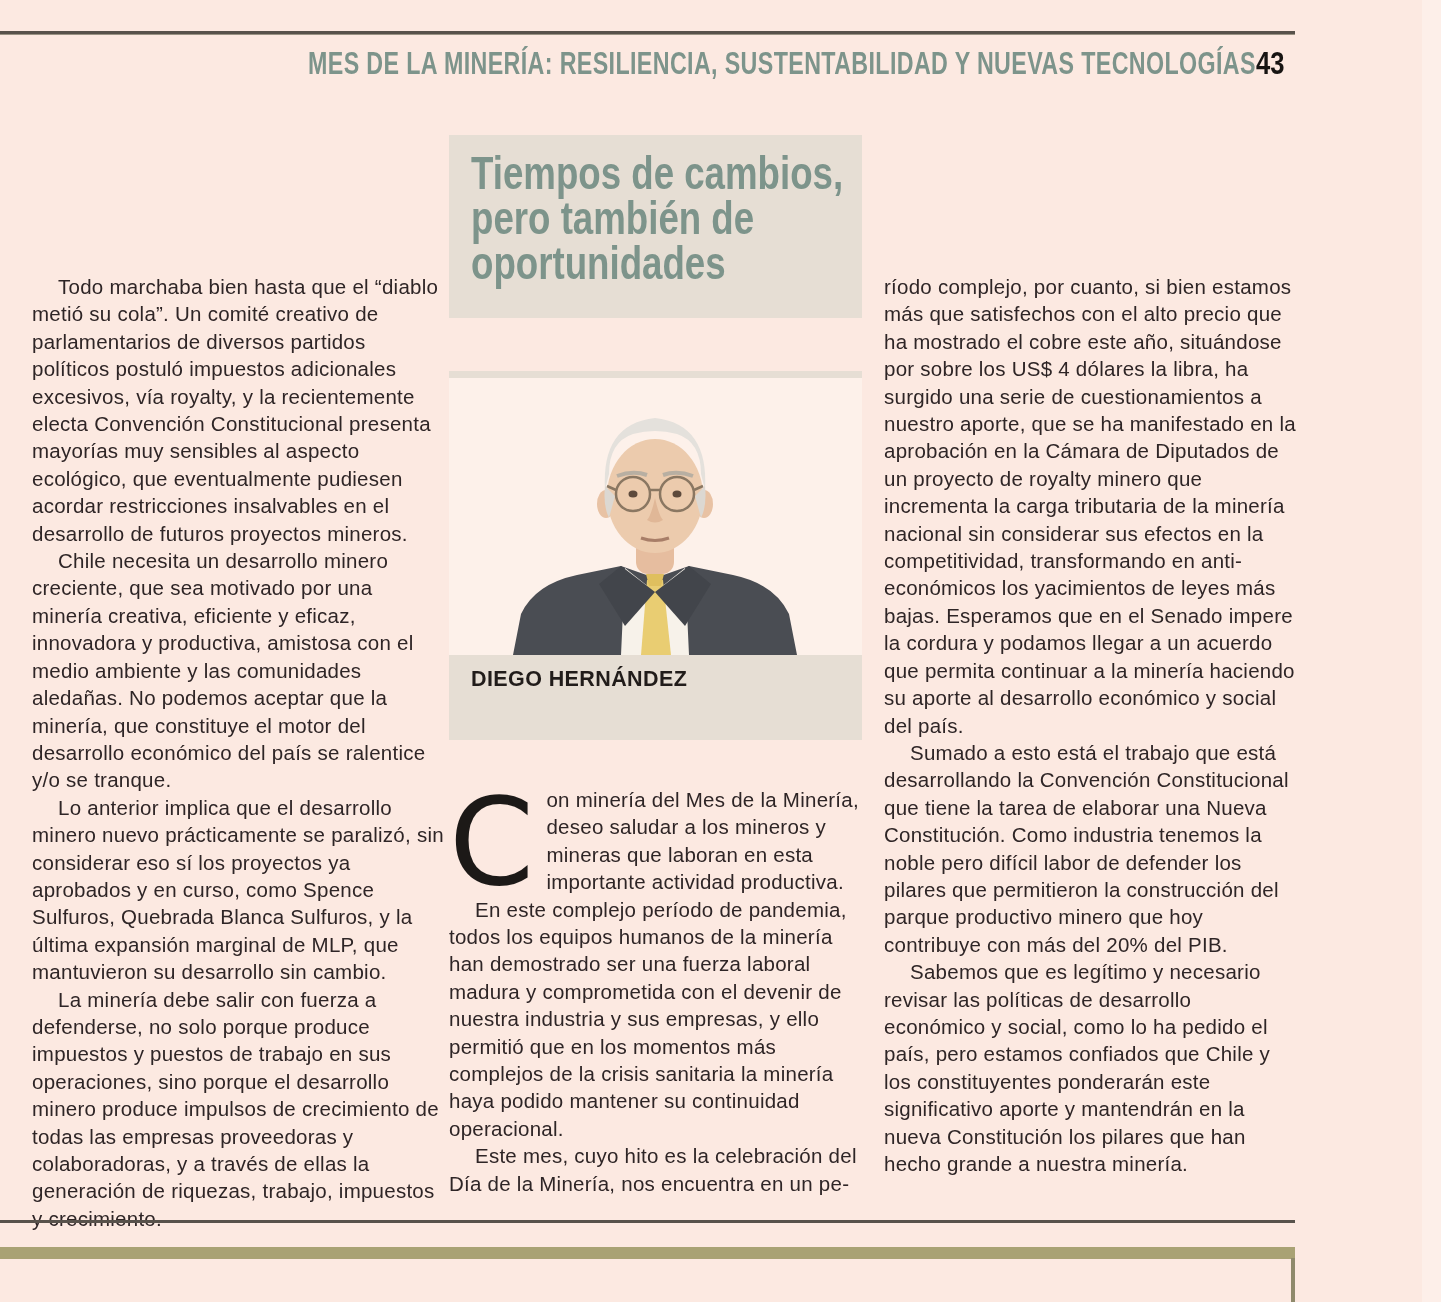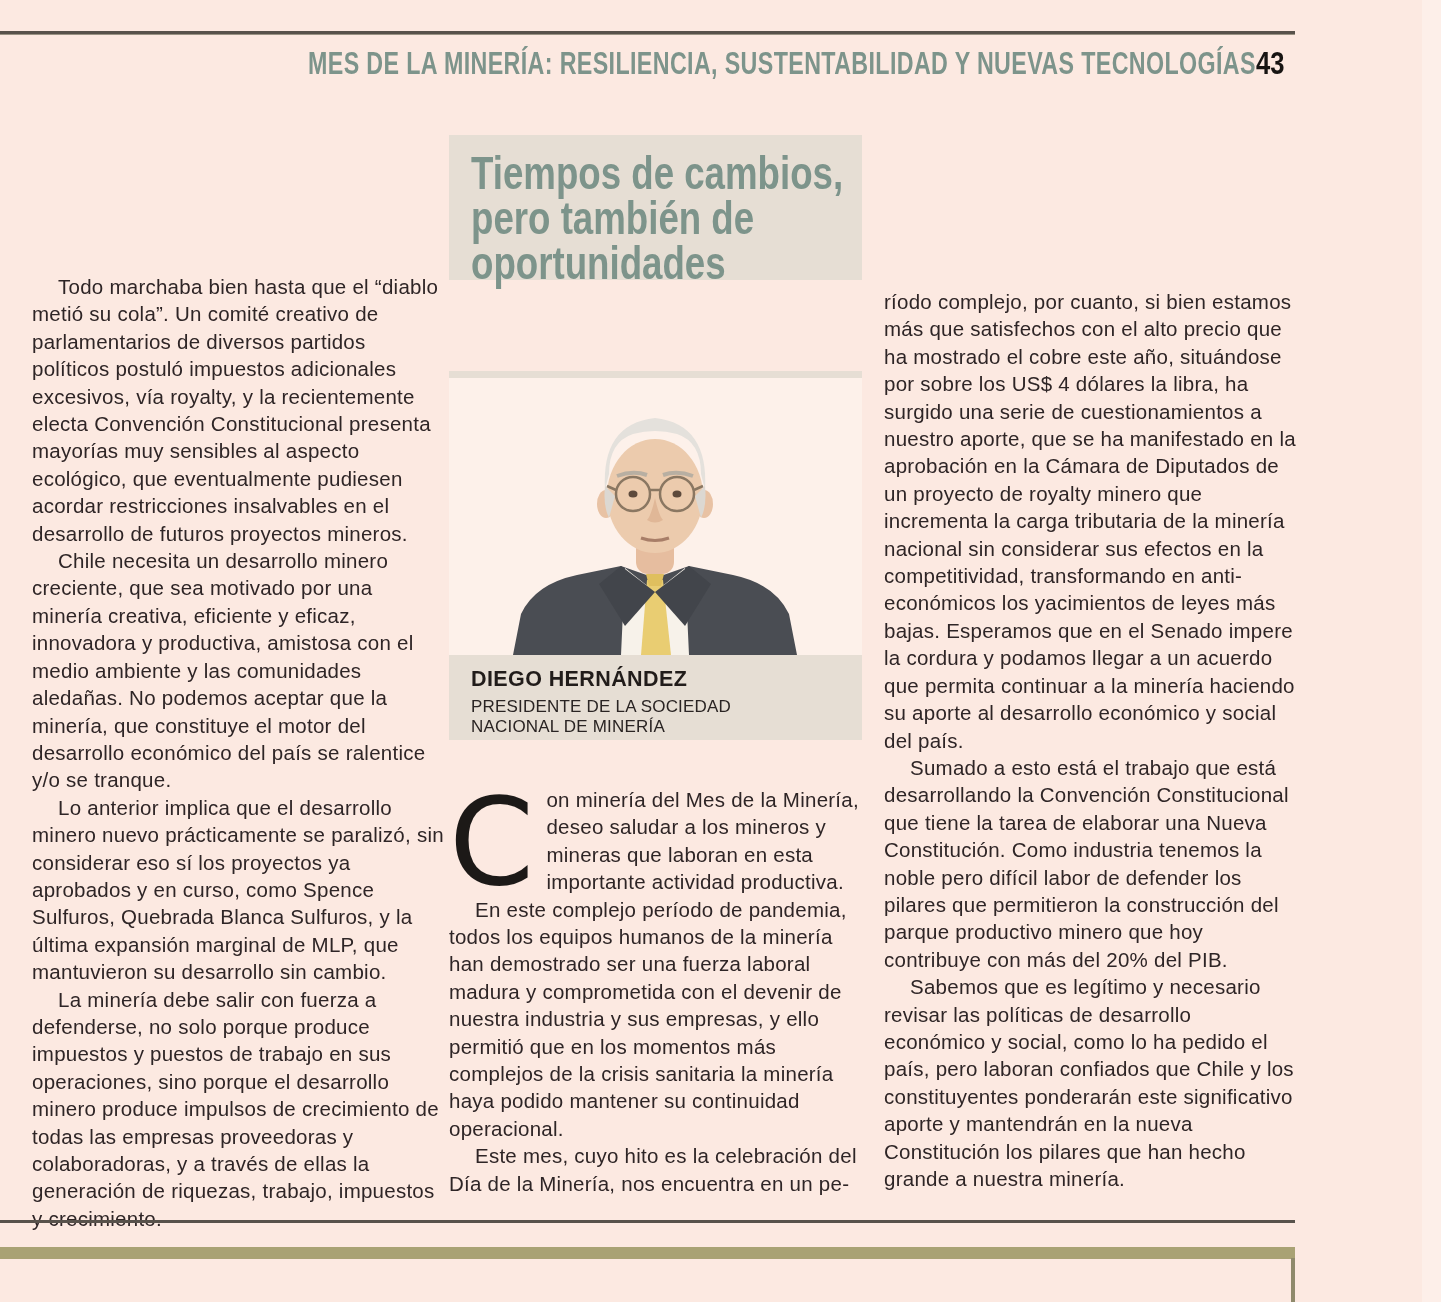--- a/index.html
+++ b/index.html
@@ -33,25 +33,25 @@
     font-size: 32px; font-weight: bold; color: #171412;
     transform: scaleX(0.8); transform-origin: 0 0;
   }
   .col {
     position: absolute; width: 414px;
     font-size: 20.5px; line-height: 27.4px; letter-spacing: 0.25px;
   }
   .col p { margin: 0; text-indent: 26px; }
   .col p.noindent { text-indent: 0; }
   .col-left  { left: 32px;  top: 273px; }
-  .col-right { left: 884px; top: 288px; }
+  .col-right { left: 884px; top: 273px; }
   .col-mid-body { left: 449px; top: 786px; width: 413px; }
 
   .title-box {
-    position: absolute; left: 449px; top: 135px; width: 413px; height: 145px;
+    position: absolute; left: 449px; top: 135px; width: 413px; height: 183px;
     background: #e6ded4;
     padding: 15px 0 8px 22px; box-sizing: border-box;
   }
   .title-line {
     font-size: 47px; line-height: 45px; font-weight: bold; color: #7d948b;
     white-space: nowrap;
     transform: scaleX(0.78); transform-origin: 0 0;
   }
   .photo-box {
     position: absolute; left: 449px; top: 371px; width: 413px; height: 277px;
@@ -154,35 +154,31 @@
       <ellipse cx="228" cy="116" rx="4.5" ry="3.5" fill="#5d4a3c"></ellipse>
 
       <path d="M 206 120 Q 202 138 198 142 Q 206 147 214 142 Q 210 138 206 120" fill="#e0b797"></path>
 
       <path d="M 192 160 Q 206 165 220 160" stroke="#a87e68" stroke-width="3" fill="none"></path>
     </svg>
   </div>
 
   <div class="caption-box">
     <div class="author-name">DIEGO HERNÁNDEZ</div>
-    <div class="author-role">
-      <div>PRESIDENTE DE LA SOCIEDAD</div>
-      <div>NACIONAL DE MINERÍA</div>
-    </div>
   </div>
 
   <div class="col col-mid-body">
     <p class="noindent"><span class="dropcap">C</span><span>on minería del Mes de la Minería, deseo saludar a los mineros y mineras que laboran en esta importante actividad productiva.</span></p>
     <p>En este complejo período de pandemia, todos los equipos humanos de la minería han demostrado ser una fuerza laboral madura y comprometida con el devenir de nuestra industria y sus empresas, y ello permitió que en los momentos más complejos de la crisis sanitaria la minería haya podido mantener su continuidad operacional.</p>
     <p>Este mes, cuyo hito es la celebración del Día de la Minería, nos encuentra en un pe-</p>
   </div>
 
   <div class="col col-right">
     <p class="noindent">ríodo complejo, por cuanto, si bien estamos más que satisfechos con el alto precio que ha mostrado el cobre este año, situándose por sobre los US$ 4 dólares la libra, ha surgido una serie de cuestionamientos a nuestro aporte, que se ha manifestado en la aprobación en la Cámara de Diputados de un proyecto de royalty minero que incrementa la carga tributaria de la minería nacional sin considerar sus efectos en la competitividad, transformando en anti-económicos los yacimientos de leyes más bajas. Esperamos que en el Senado impere la cordura y podamos llegar a un acuerdo que permita continuar a la minería haciendo su aporte al desarrollo económico y social del país.</p>
     <p>Sumado a esto está el trabajo que está desarrollando la Convención Constitucional que tiene la tarea de elaborar una Nueva Constitución. Como industria tenemos la noble pero difícil labor de defender los pilares que permitieron la construcción del parque productivo minero que hoy contribuye con más del 20% del PIB.</p>
-    <p>Sabemos que es legítimo y necesario revisar las políticas de desarrollo económico y social, como lo ha pedido el país, pero laboran confiados que Chile y los constituyentes ponderarán este significativo aporte y mantendrán en la nueva Constitución los pilares que han hecho grande a nuestra minería.</p>
+    <p>Sabemos que es legítimo y necesario revisar las políticas de desarrollo económico y social, como lo ha pedido el país, pero estamos confiados que Chile y los constituyentes ponderarán este significativo aporte y mantendrán en la nueva Constitución los pilares que han hecho grande a nuestra minería.</p>
   </div>
 
   <div class="bottom-rule"></div>
   <div class="bottom-band"></div>
   <div class="corner-vline"></div>
 
 </div>
 
 </body></html>

